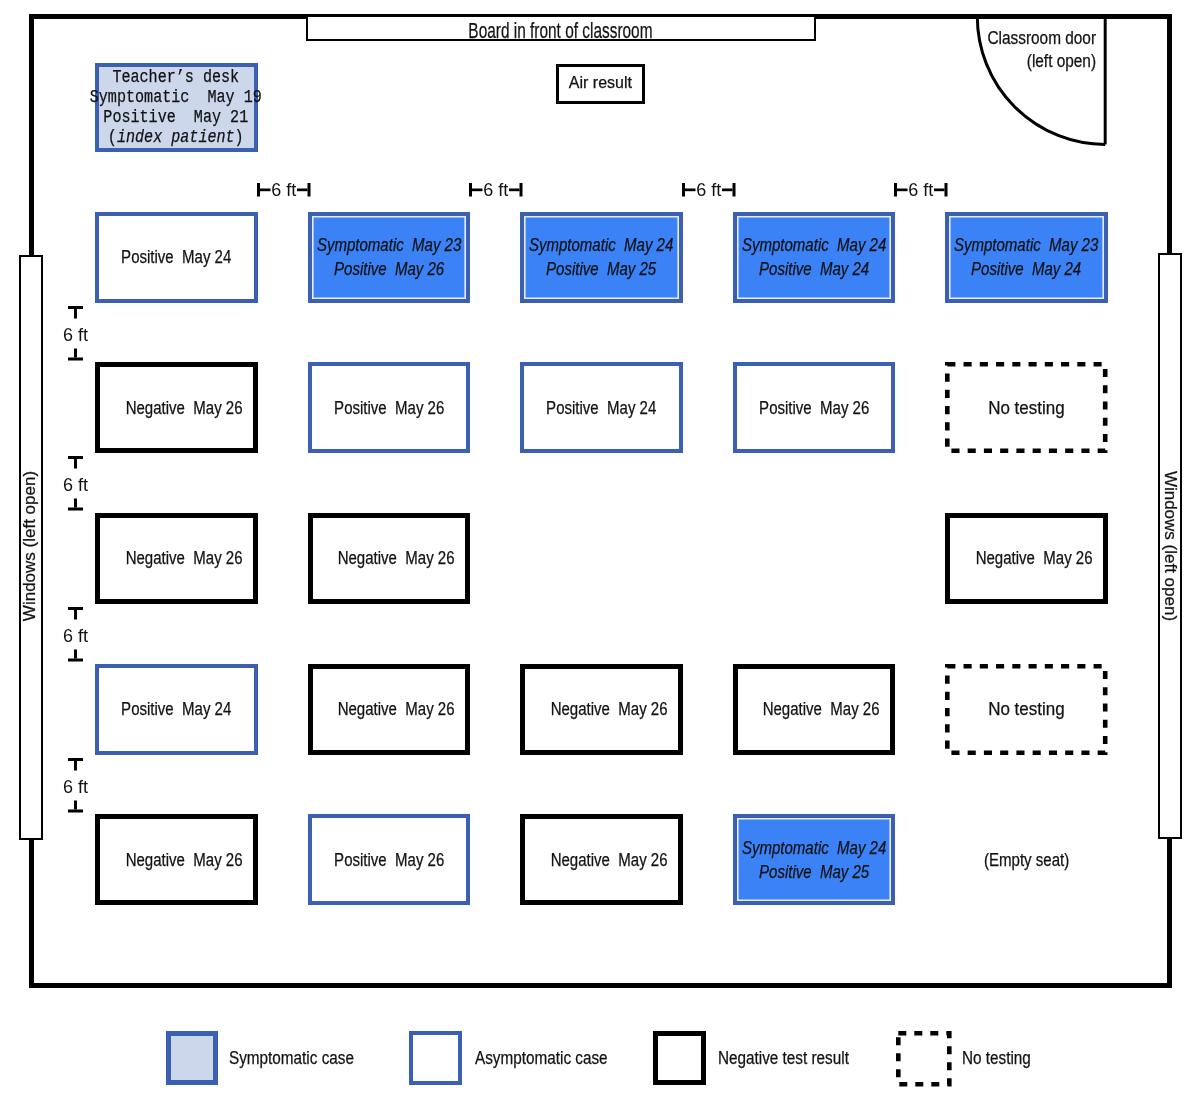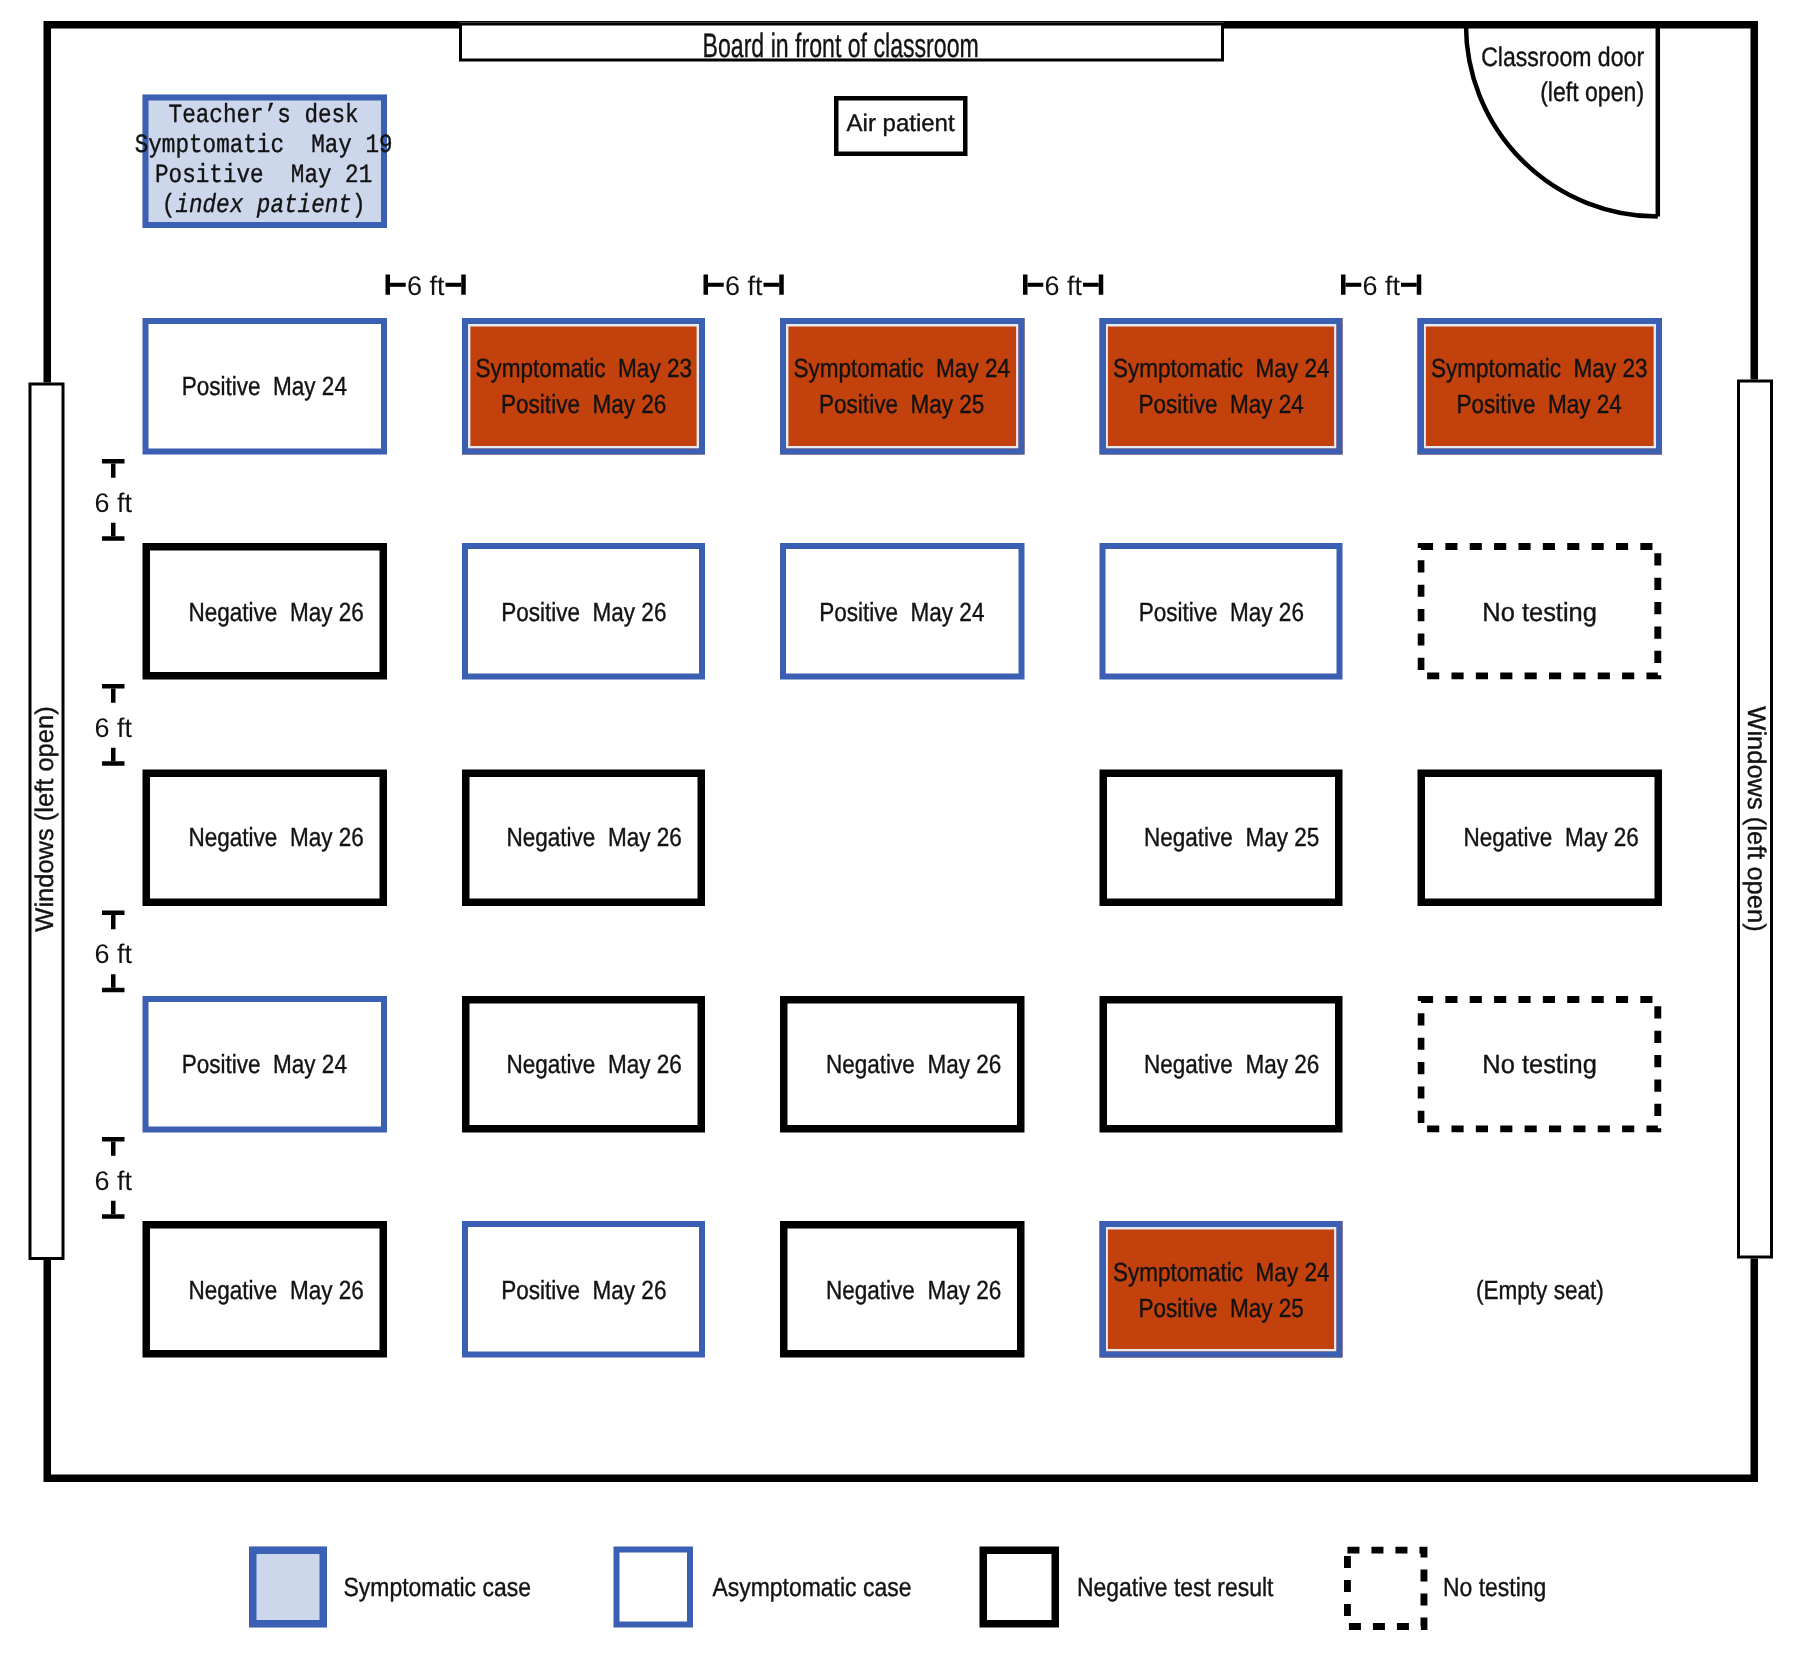--- a/index.html
+++ b/index.html
@@ -27,41 +27,41 @@
   font-size:17px; letter-spacing:0; transform:rotate(90deg); white-space:nowrap; }
 .hmark, .vmark { position:absolute; overflow:visible; }
 .hmark rect, .vmark rect { fill:#000; }
 .hmark text, .vmark text { font-family:"Liberation Sans",sans-serif; font-size:18px; fill:#121212; }
 .box { position:absolute; width:162.5px; height:91px; display:flex; align-items:center;
   justify-content:center; text-align:center; }
 .box span { font-size:17.5px; line-height:23.9px; letter-spacing:0; white-space:nowrap;
   transform:scaleX(0.858); transform-origin:center; position:relative; top:1px; }
 .box.dash span { transform:scaleX(0.97); }
 .box.empty span { transform:scaleX(0.86); }
-.box.symp { border:4.7px solid #3b5fb2; background:#c2410c; box-shadow:inset 0 0 0 1.6px #e6ebf6; }
+.box.symp { border:4.7px solid #3b5fb2; background:#3b82f6; box-shadow:inset 0 0 0 1.6px #e6ebf6;font-style:italic; }
 .box.asym { border:4.3px solid #3b5fb2; background:#fff; }
 .box.neg  { border:5px solid #000; background:#fff;padding-left:15px; }
 .box.dash { border:none; background:#fff; }
 .dashsvg { position:absolute; left:0; top:0; }
 .box.empty { border:none; background:none;text-align:right; }
 .lg { position:absolute; width:52.5px; height:54px; }
 .lg.symp { border:5px solid #3b5fb2; background:#cdd7ec; }
 .lg.asym { border:4.6px solid #3b5fb2; background:#fff; }
 .lg.neg { border:5.8px solid #000; background:#fff; }
 .lgdash { position:absolute; }
 .lgt { position:absolute; top:1048px; font-size:17.5px; letter-spacing:0; white-space:nowrap; transform:scaleX(0.874); transform-origin:left center; }
 </style></head>
 <body>
 <div id="stage">
 <div id="room"></div>
 <div id="board">
       <span>Board in front of classroom</span>
     </div>
 <div id="airfilter">
-      <span>Air patient</span>
+      <span>Air result</span>
     </div>
 <svg id="door" width="145" height="140" viewBox="0 0 145 140" style="left:968px;top:12px;">
 <path d="M 9.3 4.5 A 127.9 127.9 0 0 0 137.2 132.4" fill="none" stroke="black" stroke-width="3"></path>
 <line x1="137.2" y1="2" x2="137.2" y2="132.4" stroke="black" stroke-width="3"></line>
 </svg>
 <div id="doortext">Classroom door<br>(left open)</div>
 <div id="teacher">
       <span>Teacher’s desk<br>Symptomatic&nbsp; May 19<br>Positive&nbsp; May 21<br>(<i>index patient</i>)</span>
     </div>
 <div class="window" style="left:18.5px;top:254.9px;width:24.9px;height:584.8px;"></div>
@@ -155,23 +155,20 @@
       <svg class="dashsvg" width="163" height="91" viewBox="0 0 163 91">
         <rect x="2.3" y="2.3" width="157.9" height="86.4" fill="none" stroke="black" stroke-width="4.6" stroke-dasharray="8.1 8.15"></rect>
       </svg>
       <span>No testing</span>
     </div>
 <div class="box neg" style="left:95px;top:512.9px;">
       <span>Negative&nbsp; May 26</span>
     </div>
 <div class="box neg" style="left:307.5px;top:512.9px;">
       <span>Negative&nbsp; May 26</span>
-    </div>
-<div class="box neg" style="left:732.5px;top:512.9px;">
-      <span>Negative&nbsp; May 25</span>
     </div>
 <div class="box neg" style="left:945px;top:512.9px;">
       <span>Negative&nbsp; May 26</span>
     </div>
 <div class="box asym" style="left:95px;top:663.6px;">
       <span>Positive&nbsp; May 24</span>
     </div>
 <div class="box neg" style="left:307.5px;top:663.6px;">
       <span>Negative&nbsp; May 26</span>
     </div>

